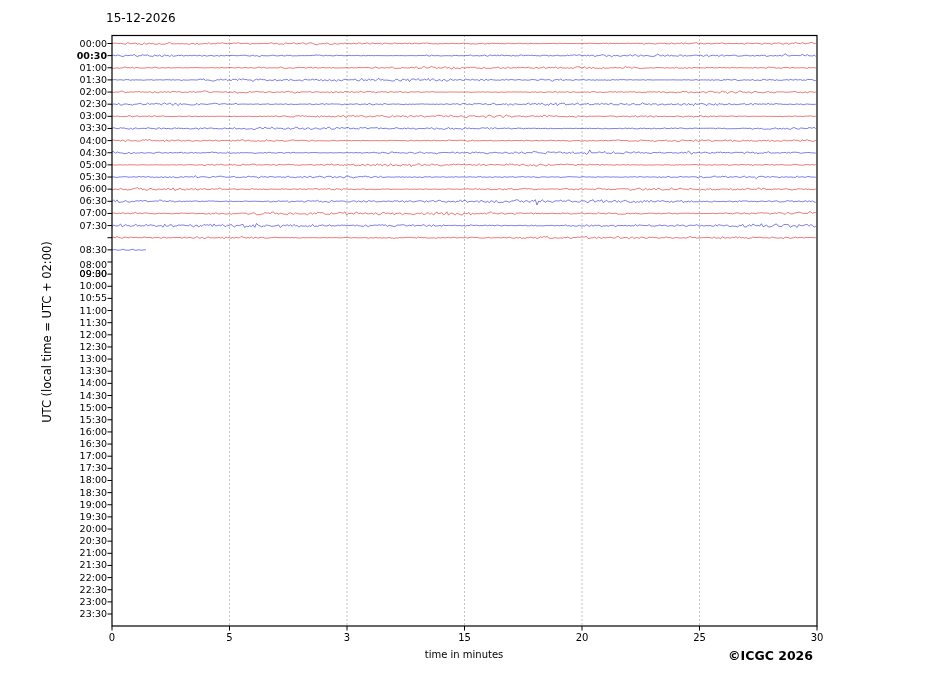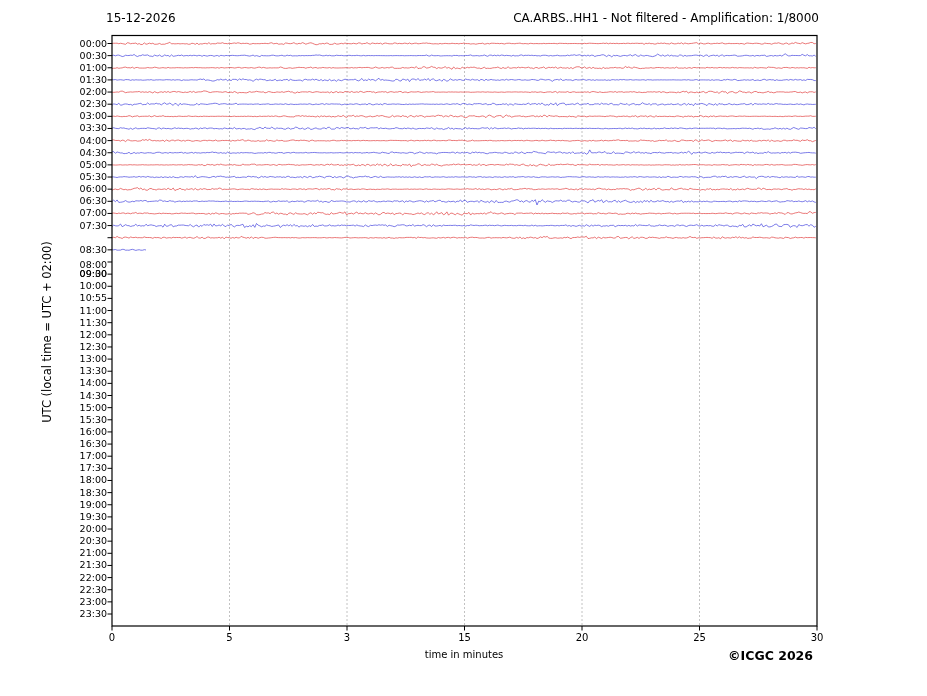--- a/index.html
+++ b/index.html
@@ -21,21 +21,20 @@
     position:absolute;width:42px;text-align:right;left:65px;
     font-size:9.5px;line-height:10px;white-space:nowrap;
   }
   .xtick{position:absolute;top:632px;transform:translateX(-50%);font-size:10px;line-height:11px;}
 </style>
 </head>
 <body>
 
 <div class="fig">
   <div class="hdr-date">15-12-2026</div>
-  <div class="hdr-title">CA.ARBS..HH1 - Not filtered - Amplification: 1/8000</div>
   <div class="ylab">UTC (local time = UTC + 02:00)</div>
 
   <svg id="plot-svg" class="plot-svg" width="927" height="696" viewBox="0 0 927 696">
       <line x1="229.5" y1="35.5" x2="229.5" y2="626" stroke="#666666" stroke-width="0.8" stroke-dasharray="1 3"></line>
       <line x1="347" y1="35.5" x2="347" y2="626" stroke="#666666" stroke-width="0.8" stroke-dasharray="1 3"></line>
       <line x1="464.5" y1="35.5" x2="464.5" y2="626" stroke="#666666" stroke-width="0.8" stroke-dasharray="1 3"></line>
       <line x1="582" y1="35.5" x2="582" y2="626" stroke="#666666" stroke-width="0.8" stroke-dasharray="1 3"></line>
       <line x1="699.5" y1="35.5" x2="699.5" y2="626" stroke="#666666" stroke-width="0.8" stroke-dasharray="1 3"></line>
       <polyline points="112.0,43.66 113.7,43.23 115.4,43.25 117.1,43.20 118.8,43.73 120.5,43.28 122.2,43.58 123.9,43.96 125.6,44.31 127.3,42.75 129.0,42.98 130.7,43.79 132.4,43.39 134.1,43.39 135.8,43.07 137.5,44.21 139.2,43.56 140.9,44.59 142.6,44.41 144.3,42.89 146.0,44.24 147.7,43.88 149.4,43.12 151.1,43.79 152.8,43.24 154.5,44.24 156.2,44.24 157.9,44.06 159.6,43.42 161.3,44.38 163.0,44.18 164.7,44.23 166.4,43.56 168.1,43.17 169.8,42.21 171.5,43.92 173.2,43.63 174.9,43.86 176.6,43.74 178.3,43.59 180.0,43.90 181.7,43.70 183.4,43.66 185.1,43.94 186.8,43.70 188.5,44.28 190.2,44.14 191.9,43.26 193.6,43.53 195.3,44.31 197.0,43.09 198.7,44.48 200.4,43.77 202.1,44.03 203.8,43.49 205.5,43.36 207.2,43.93 208.9,42.67 210.6,44.07 212.3,43.65 214.0,43.76 215.7,43.76 217.4,43.03 219.1,43.19 220.8,43.27 222.5,42.72 224.2,43.47 225.9,43.47 227.6,43.72 229.3,43.05 231.0,43.71 232.7,43.25 234.4,42.98 236.1,43.39 237.8,42.79 239.5,43.10 241.2,43.71 242.9,43.25 244.6,43.49 246.3,43.30 248.0,43.44 249.7,44.19 251.4,43.93 253.1,43.41 254.8,43.72 256.5,43.66 258.2,43.62 259.9,43.72 261.6,43.45 263.3,43.52 265.0,43.30 266.7,43.56 268.4,43.63 270.1,42.98 271.8,42.78 273.5,43.76 275.2,43.54 276.9,43.31 278.6,44.19 280.3,44.03 282.0,43.87 283.7,44.43 285.4,43.04 287.1,43.15 288.8,43.61 290.5,43.67 292.2,43.36 293.9,42.65 295.6,43.70 297.3,43.98 299.0,43.30 300.7,43.67 302.4,42.67 304.1,43.24 305.8,44.20 307.5,43.61 309.2,43.05 310.9,42.79 312.6,43.35 314.3,44.12 316.0,44.75 317.7,44.55 319.4,43.74 321.1,43.92 322.8,43.39 324.5,43.89 326.2,43.08 327.9,43.25 329.6,44.39 331.3,44.40 333.0,44.19 334.7,43.17 336.4,44.04 338.1,44.11 339.8,43.69 341.5,43.33 343.2,43.87 344.9,43.06 346.6,43.43 348.3,43.54 350.0,43.73 351.7,43.77 353.4,43.25 355.1,43.64 356.8,43.85 358.5,42.91 360.2,43.01 361.9,44.00 363.6,43.49 365.3,43.51 367.0,42.65 368.7,43.67 370.4,44.08 372.1,42.96 373.8,43.36 375.5,43.64 377.2,43.26 378.9,43.63 380.6,43.17 382.3,44.25 384.0,43.29 385.7,43.07 387.4,43.46 389.1,43.79 390.8,43.80 392.5,43.82 394.2,42.95 395.9,43.09 397.6,43.76 399.3,43.33 401.0,43.66 402.7,43.63 404.4,43.16 406.1,43.32 407.8,43.83 409.5,42.98 411.2,43.87 412.9,43.67 414.6,43.26 416.3,43.19 418.0,43.83 419.7,43.60 421.4,43.42 423.1,43.09 424.8,43.24 426.5,42.94 428.2,43.37 429.9,43.34 431.6,43.72 433.3,43.91 435.0,43.73 436.7,43.81 438.4,43.97 440.1,43.43 441.8,43.87 443.5,43.59 445.2,43.36 446.9,43.57 448.6,43.68 450.3,43.65 452.0,43.25 453.7,43.50 455.4,43.66 457.1,43.48 458.8,43.87 460.5,43.45 462.2,43.54 463.9,42.99 465.6,43.52 467.3,43.61 469.0,43.60 470.7,44.05 472.4,43.79 474.1,43.77 475.8,44.21 477.5,43.82 479.2,43.51 480.9,43.56 482.6,43.20 484.3,44.09 486.0,43.86 487.7,43.39 489.4,43.90 491.1,43.24 492.8,43.26 494.5,43.32 496.2,43.51 497.9,43.35 499.6,43.70 501.3,43.35 503.0,43.69 504.7,43.97 506.4,43.37 508.1,43.26 509.8,43.22 511.5,43.63 513.2,43.57 514.9,43.76 516.6,43.40 518.3,43.33 520.0,43.08 521.7,43.61 523.4,43.73 525.1,43.53 526.8,43.73 528.5,43.89 530.2,43.31 531.9,43.47 533.6,43.70 535.3,43.58 537.0,43.56 538.7,43.69 540.4,43.60 542.1,43.70 543.8,43.35 545.5,43.67 547.2,43.56 548.9,43.43 550.6,43.50 552.3,43.51 554.0,43.37 555.7,43.57 557.4,43.75 559.1,43.31 560.8,43.32 562.5,43.42 564.2,43.53 565.9,43.40 567.6,43.67 569.3,43.56 571.0,43.55 572.7,43.52 574.4,43.47 576.1,43.50 577.8,43.65 579.5,43.54 581.2,43.65 582.9,43.64 584.6,43.30 586.3,43.62 588.0,43.36 589.7,43.19 591.4,43.32 593.1,43.39 594.8,43.49 596.5,43.55 598.2,43.66 599.9,43.47 601.6,43.46 603.3,43.15 605.0,43.52 606.7,43.08 608.4,43.82 610.1,43.16 611.8,43.56 613.5,43.35 615.2,43.62 616.9,43.29 618.6,43.67 620.3,43.50 622.0,43.55 623.7,43.31 625.4,43.62 627.1,43.22 628.8,43.31 630.5,43.60 632.2,43.29 633.9,43.45 635.6,43.29 637.3,43.24 639.0,43.47 640.7,43.36 642.4,43.31 644.1,44.33 645.8,43.28 647.5,43.62 649.2,43.11 650.9,43.72 652.6,43.55 654.3,44.06 656.0,43.99 657.7,43.16 659.4,43.54 661.1,43.06 662.8,43.49 664.5,43.10 666.2,43.67 667.9,43.69 669.6,43.98 671.3,42.88 673.0,43.55 674.7,43.88 676.4,43.73 678.1,43.12 679.8,43.64 681.5,42.80 683.2,44.08 684.9,43.01 686.6,43.48 688.3,43.84 690.0,43.52 691.7,43.42 693.4,43.13 695.1,42.86 696.8,42.63 698.5,43.99 700.2,43.09 701.9,43.35 703.6,43.92 705.3,43.90 707.0,43.28 708.7,43.22 710.4,43.80 712.1,43.84 713.8,43.38 715.5,43.51 717.2,43.18 718.9,43.56 720.6,43.24 722.3,42.83 724.0,43.70 725.7,43.85 727.4,43.60 729.1,43.30 730.8,43.64 732.5,43.57 734.2,43.58 735.9,43.52 737.6,43.44 739.3,43.84 741.0,43.45 742.7,43.70 744.4,44.23 746.1,43.28 747.8,43.04 749.5,43.34 751.2,43.41 752.9,43.69 754.6,43.30 756.3,43.22 758.0,43.38 759.7,43.59 761.4,44.12 763.1,43.97 764.8,43.05 766.5,43.45 768.2,43.59 769.9,43.58 771.6,44.23 773.3,43.50 775.0,43.07 776.7,43.31 778.4,42.79 780.1,43.28 781.8,43.91 783.5,44.10 785.2,43.29 786.9,43.04 788.6,44.25 790.3,43.81 792.0,42.99 793.7,43.48 795.4,42.41 797.1,43.12 798.8,43.40 800.5,43.73 802.2,42.66 803.9,43.33 805.6,43.89 807.3,43.40 809.0,43.15 810.7,42.44 812.4,42.53 814.1,43.71 815.8,43.55 " fill="none" stroke="#e03434" stroke-width="0.7" opacity="0.95"></polyline>
       <polyline points="112.0,55.65 113.7,55.16 115.4,55.84 117.1,55.20 118.8,55.12 120.5,55.78 122.2,56.56 123.9,56.22 125.6,55.21 127.3,55.56 129.0,55.53 130.7,55.17 132.4,55.41 134.1,54.47 135.8,55.82 137.5,56.55 139.2,55.68 140.9,55.68 142.6,54.76 144.3,55.30 146.0,55.20 147.7,54.91 149.4,56.04 151.1,56.15 152.8,56.53 154.5,55.11 156.2,55.71 157.9,55.98 159.6,55.01 161.3,56.38 163.0,56.21 164.7,54.91 166.4,55.70 168.1,55.45 169.8,56.54 171.5,54.86 173.2,56.30 174.9,56.02 176.6,55.73 178.3,55.28 180.0,55.70 181.7,55.00 183.4,55.96 185.1,55.70 186.8,55.51 188.5,55.81 190.2,55.28 191.9,55.81 193.6,55.30 195.3,55.45 197.0,55.94 198.7,55.35 200.4,55.51 202.1,56.25 203.8,55.37 205.5,55.76 207.2,56.14 208.9,55.66 210.6,55.43 212.3,55.56 214.0,56.27 215.7,55.72 217.4,55.46 219.1,56.31 220.8,55.33 222.5,55.59 224.2,55.93 225.9,55.45 227.6,55.61 229.3,55.68 231.0,55.47 232.7,55.37 234.4,55.55 236.1,55.68 237.8,55.72 239.5,55.57 241.2,55.34 242.9,55.32 244.6,55.20 246.3,55.50 248.0,55.84 249.7,56.10 251.4,55.66 253.1,55.12 254.8,56.14 256.5,55.60 258.2,56.08 259.9,56.58 261.6,55.37 263.3,55.74 265.0,55.73 266.7,55.82 268.4,55.80 270.1,55.73 271.8,55.23 273.5,55.22 275.2,55.70 276.9,55.90 278.6,55.84 280.3,55.52 282.0,55.23 283.7,55.93 285.4,55.92 287.1,55.17 288.8,55.67 290.5,55.28 292.2,55.96 293.9,55.84 295.6,55.81 297.3,55.91 299.0,55.57 300.7,55.76 302.4,55.51 304.1,55.77 305.8,55.55 307.5,55.64 309.2,55.55 310.9,55.62 312.6,55.37 314.3,55.33 316.0,54.95 317.7,55.21 319.4,55.01 321.1,55.38 322.8,55.83 324.5,55.70 326.2,55.24 327.9,55.79 329.6,55.30 331.3,55.76 333.0,55.83 334.7,55.75 336.4,55.22 338.1,55.45 339.8,55.54 341.5,55.37 343.2,55.70 344.9,55.75 346.6,55.60 348.3,55.39 350.0,55.35 351.7,55.68 353.4,55.54 355.1,55.64 356.8,55.30 358.5,55.52 360.2,55.75 361.9,55.81 363.6,55.35 365.3,55.82 367.0,55.63 368.7,55.50 370.4,55.67 372.1,55.54 373.8,55.73 375.5,55.55 377.2,55.60 378.9,55.58 380.6,55.62 382.3,55.65 384.0,55.65 385.7,55.72 387.4,55.69 389.1,55.72 390.8,55.56 392.5,55.74 394.2,55.61 395.9,55.58 397.6,55.58 399.3,55.68 401.0,55.62 402.7,55.60 404.4,55.77 406.1,55.66 407.8,55.66 409.5,55.61 411.2,55.54 412.9,55.69 414.6,55.63 416.3,55.78 418.0,55.54 419.7,55.54 421.4,55.57 423.1,55.54 424.8,55.53 426.5,55.03 428.2,55.83 429.9,56.05 431.6,55.10 433.3,55.64 435.0,55.75 436.7,55.63 438.4,55.56 440.1,55.96 441.8,55.93 443.5,55.75 445.2,55.72 446.9,55.66 448.6,55.73 450.3,55.68 452.0,56.08 453.7,55.37 455.4,55.53 457.1,55.38 458.8,55.89 460.5,55.61 462.2,55.69 463.9,55.78 465.6,55.43 467.3,55.54 469.0,55.36 470.7,54.94 472.4,55.74 474.1,55.83 475.8,55.65 477.5,55.60 479.2,55.97 480.9,55.68 482.6,55.65 484.3,54.99 486.0,55.75 487.7,56.29 489.4,55.25 491.1,55.05 492.8,55.81 494.5,55.15 496.2,55.82 497.9,55.12 499.6,55.78 501.3,55.06 503.0,55.24 504.7,55.73 506.4,55.34 508.1,55.56 509.8,55.62 511.5,56.07 513.2,55.28 514.9,55.97 516.6,55.74 518.3,55.90 520.0,55.13 521.7,54.93 523.4,55.76 525.1,55.27 526.8,55.41 528.5,55.23 530.2,55.51 531.9,55.24 533.6,55.63 535.3,55.43 537.0,55.85 538.7,55.69 540.4,56.03 542.1,55.40 543.8,55.26 545.5,55.28 547.2,55.56 548.9,56.03 550.6,55.46 552.3,55.90 554.0,55.74 555.7,55.55 557.4,55.19 559.1,55.76 560.8,55.82 562.5,55.72 564.2,55.72 565.9,55.73 567.6,55.08 569.3,55.73 571.0,55.07 572.7,55.19 574.4,54.74 576.1,55.46 577.8,55.12 579.5,54.77 581.2,55.42 582.9,55.81 584.6,55.31 586.3,55.94 588.0,55.07 589.7,55.96 591.4,55.21 593.1,55.30 594.8,56.51 596.5,55.86 598.2,55.54 599.9,55.49 601.6,54.88 603.3,54.73 605.0,55.48 606.7,56.60 608.4,55.18 610.1,55.60 611.8,56.90 613.5,55.32 615.2,55.79 616.9,55.34 618.6,55.92 620.3,56.36 622.0,55.88 623.7,55.41 625.4,55.50 627.1,55.98 628.8,55.23 630.5,54.80 632.2,56.04 633.9,55.12 635.6,54.58 637.3,55.90 639.0,56.33 640.7,54.98 642.4,55.68 644.1,56.05 645.8,55.43 647.5,55.48 649.2,55.99 650.9,56.26 652.6,56.65 654.3,56.17 656.0,55.46 657.7,54.07 659.4,55.18 661.1,56.07 662.8,54.95 664.5,56.13 666.2,55.76 667.9,54.84 669.6,56.09 671.3,55.19 673.0,55.99 674.7,55.78 676.4,56.03 678.1,56.28 679.8,54.90 681.5,55.23 683.2,56.35 684.9,55.33 686.6,56.08 688.3,55.76 690.0,55.75 691.7,55.66 693.4,55.35 695.1,55.10 696.8,55.20 698.5,55.54 700.2,55.12 701.9,55.60 703.6,56.44 705.3,55.32 707.0,54.90 708.7,56.54 710.4,55.75 712.1,55.44 713.8,55.15 715.5,55.81 717.2,55.15 718.9,56.46 720.6,55.36 722.3,54.92 724.0,56.27 725.7,55.50 727.4,55.43 729.1,55.69 730.8,55.48 732.5,55.37 734.2,55.09 735.9,55.37 737.6,56.23 739.3,56.11 741.0,56.01 742.7,55.81 744.4,55.43 746.1,55.27 747.8,55.48 749.5,55.86 751.2,55.85 752.9,55.39 754.6,56.20 756.3,55.51 758.0,55.54 759.7,55.85 761.4,55.39 763.1,55.39 764.8,55.19 766.5,56.40 768.2,56.13 769.9,55.69 771.6,55.54 773.3,56.12 775.0,55.43 776.7,55.88 778.4,55.75 780.1,55.23 781.8,56.11 783.5,54.97 785.2,53.79 786.9,55.00 788.6,55.91 790.3,55.87 792.0,55.31 793.7,55.49 795.4,55.49 797.1,55.53 798.8,55.61 800.5,55.56 802.2,54.38 803.9,55.29 805.6,55.77 807.3,54.54 809.0,55.95 810.7,55.76 812.4,56.04 814.1,55.10 815.8,56.30 " fill="none" stroke="#3939dd" stroke-width="0.7" opacity="0.95"></polyline>
@@ -108,21 +107,21 @@
       <line x1="229.5" y1="626" x2="229.5" y2="630.5" stroke="#000000" stroke-width="1"></line>
       <line x1="347" y1="626" x2="347" y2="630.5" stroke="#000000" stroke-width="1"></line>
       <line x1="464.5" y1="626" x2="464.5" y2="630.5" stroke="#000000" stroke-width="1"></line>
       <line x1="582" y1="626" x2="582" y2="630.5" stroke="#000000" stroke-width="1"></line>
       <line x1="699.5" y1="626" x2="699.5" y2="630.5" stroke="#000000" stroke-width="1"></line>
       <line x1="817" y1="626" x2="817" y2="630.5" stroke="#000000" stroke-width="1"></line>
     </svg>
 
   <div id="yticks">
       <div class="ytick" style="top: 38.5px;">00:00</div>
-      <div class="ytick" style="top: 50.6383px;">00:30</div>
+      <div class="ytick" style="top: 50.6383px; font-weight: bold;">00:30</div>
       <div class="ytick" style="top: 62.7766px;">01:00</div>
       <div class="ytick" style="top: 74.9149px;">01:30</div>
       <div class="ytick" style="top: 87.0532px;">02:00</div>
       <div class="ytick" style="top: 99.1915px;">02:30</div>
       <div class="ytick" style="top: 111.33px;">03:00</div>
       <div class="ytick" style="top: 123.468px;">03:30</div>
       <div class="ytick" style="top: 135.606px;">04:00</div>
       <div class="ytick" style="top: 147.745px;">04:30</div>
       <div class="ytick" style="top: 159.883px;">05:00</div>
       <div class="ytick" style="top: 172.021px;">05:30</div>

